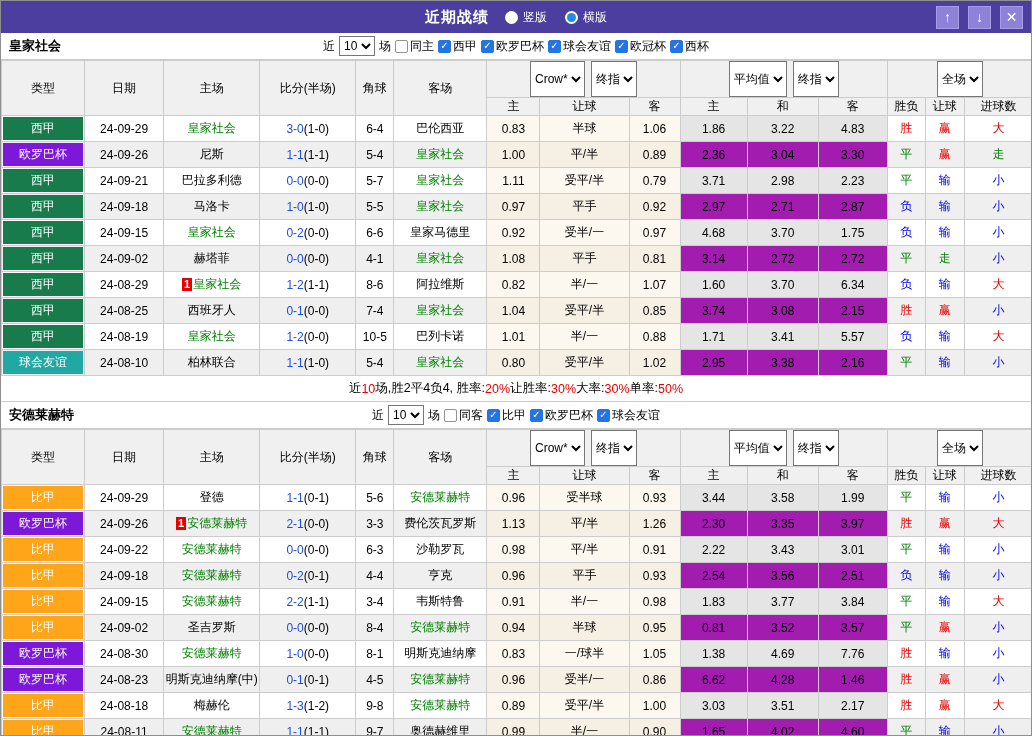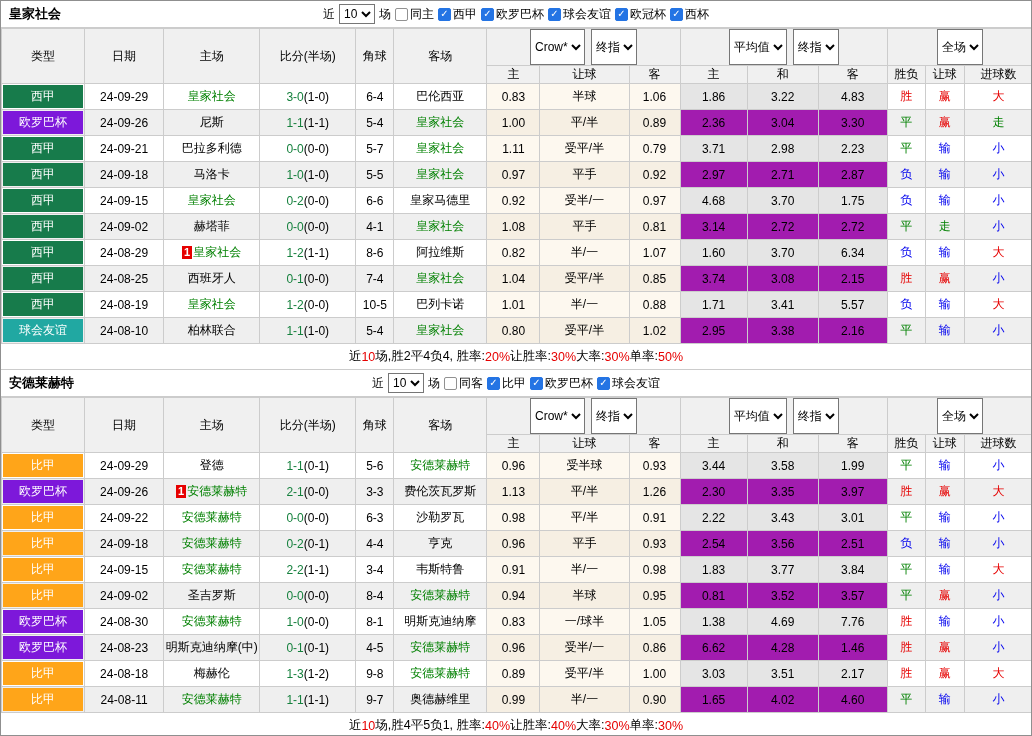--- a/index.html
+++ b/index.html
@@ -37,35 +37,61 @@
   thead select { height:36px; font-size:12px; border:1px solid #767676; background:#fff; margin:0 3px; }
   tbody td { height:26px; font-size:12px; }
   tbody tr.even td { background:#efefef; }
   td.ah-cell { background:#fdf8ef; }
   tr.even td.ah-cell { background:#f6efe3; }
   td.eu-cell { background:#e5e5e5; }
   tr.even td.eu-cell { background:#a21caf; }
   td.league-cell { padding:1px; background:#fff; }
   .badge { height:100%; width:100%; display:flex; align-items:center; justify-content:center; color:#fff; font-size:12px; }
   .team-green { color:#008000; }
-  .score-ft { color:#15803d; }
+  .score-ft { color:#1d4ed8; }
   .redcard { display:inline-block; background:#e60000; color:#fff; font-size:11px; font-weight:bold; padding:0 2px; margin-right:1px; line-height:13px; }
 
   .c-red { color:#e60000; }
   .c-green { color:#008000; }
   .c-blue { color:#0000ee; }
 
   
   .summary-row { height:26px; display:flex; align-items:center; justify-content:center; border-bottom:1px solid #ccc; background:#fff; font-size:12.5px; }
   .summary-row .red { color:#e60000; }
 </style>
 </head>
 <body>
 
 <div class="window">
+  <div class="titlebar">
+    <div class="tb-center">
+      <span class="tb-title">近期战绩</span>
+      <span class="radio-group">
+          <span class="radio-item">
+            <span class="radio-dot"></span>
+            <span>竖版</span>
+          </span>
+          <span class="radio-item">
+            <span class="radio-dot selected"></span>
+            <span>横版</span>
+          </span>
+        </span>
+    </div>
+    <div class="tb-buttons">
+        <span class="tb-btn">
+          <span>↑</span>
+        </span>
+        <span class="tb-btn">
+          <span>↓</span>
+        </span>
+        <span class="tb-btn">
+          <span>✕</span>
+        </span>
+      </div>
+  </div>
   <div id="sections">
       <div class="filter-row">
         <span class="team-name">皇家社会</span>
         <span class="filter-center">
           <span>近</span>
           <select><option>10</option></select>
           <span>场</span>
           <span class="cb-item">
             <span class="cb"></span>
             <span>同主</span>

